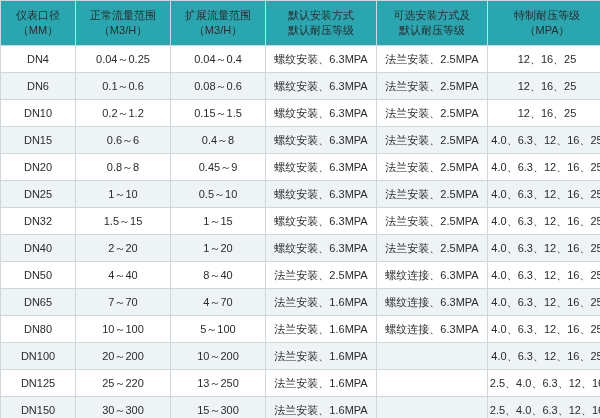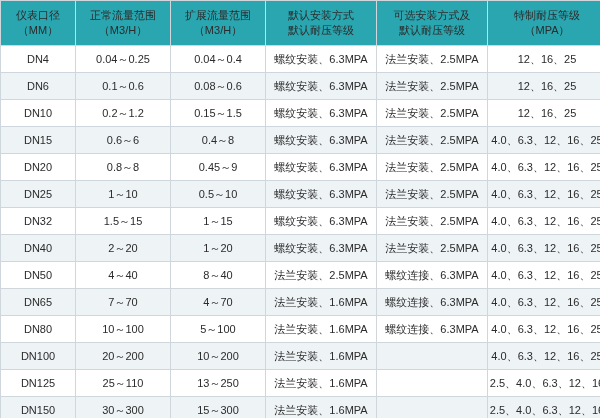--- a/index.html
+++ b/index.html
@@ -187,21 +187,21 @@
     <tr>
       <td class="col0">DN100</td>
       <td class="col1">20～200</td>
       <td class="col2">10～200</td>
       <td class="col3">法兰安装、1.6MPA</td>
       <td class="col4 empty"></td>
       <td class="col5">4.0、6.3、12、16、25</td>
     </tr>
     <tr>
       <td class="col0">DN125</td>
-      <td class="col1">25～110</td>
+      <td class="col1">25～220</td>
       <td class="col2">13～250</td>
       <td class="col3">法兰安装、1.6MPA</td>
       <td class="col4 empty"></td>
       <td class="col5">2.5、4.0、6.3、12、16</td>
     </tr>
     <tr>
       <td class="col0">DN150</td>
       <td class="col1">30～300</td>
       <td class="col2">15～300</td>
       <td class="col3">法兰安装、1.6MPA</td>

